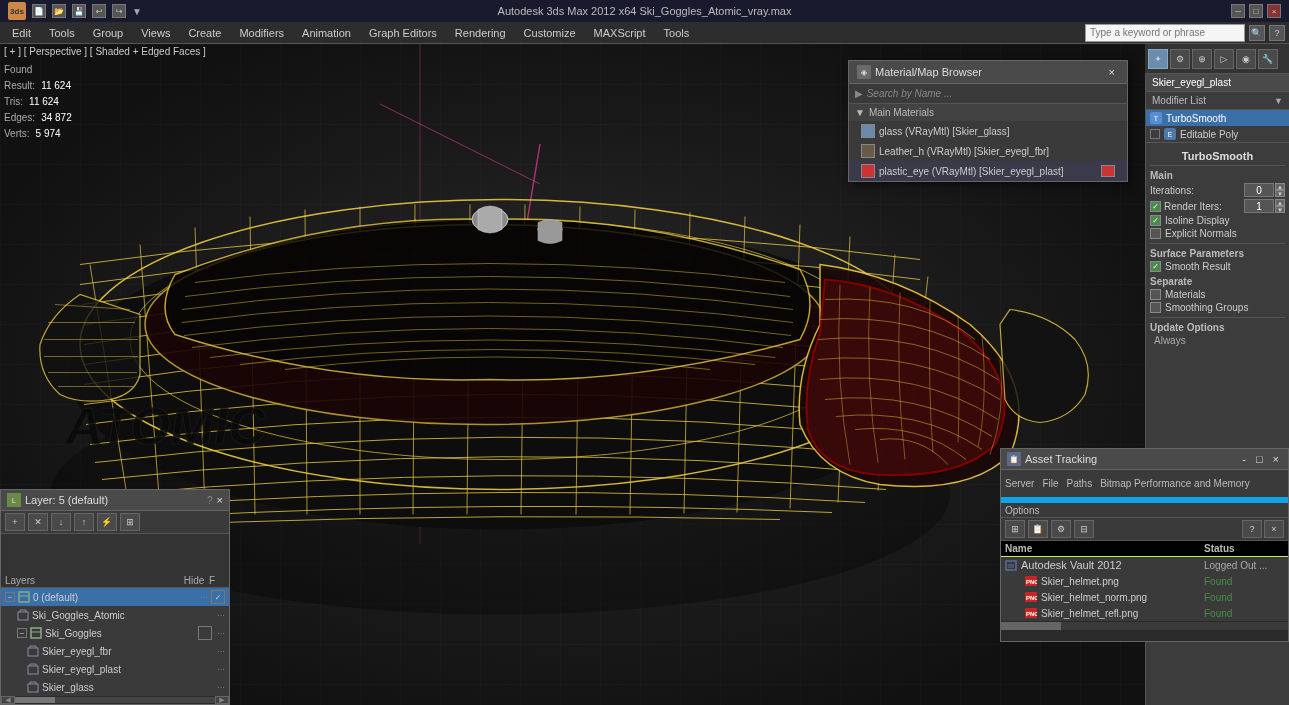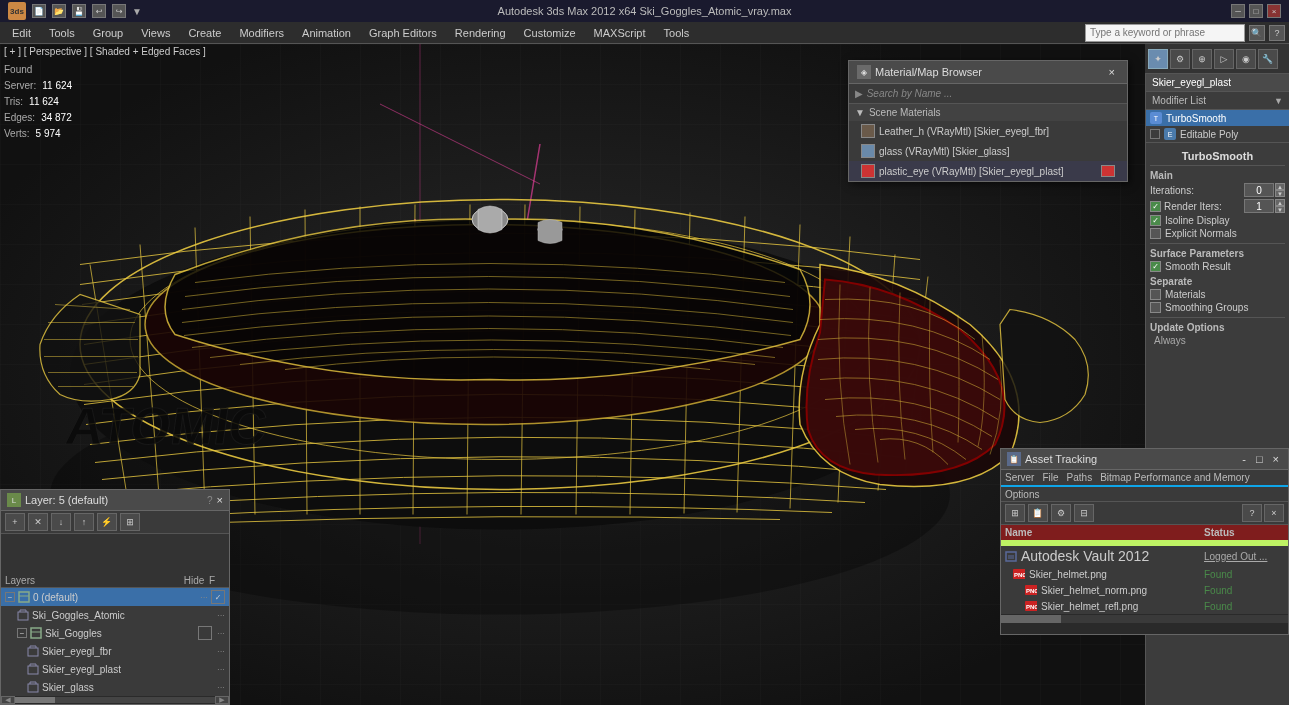--- a/index.html
+++ b/index.html
@@ -478,23 +478,23 @@
       padding: 3px 6px;
       display: flex;
       justify-content: space-between;
       align-items: center;
       font-size: 11px;
       color: #ddd;
       border-bottom: 1px solid #666;
     }
     #asset-menu-bar {
       display: flex;
-      padding: 2px 4px;
+      padding: 8px 4px;
       gap: 8px;
-      border-bottom: 2px solid #0ea5e9;
+      border-bottom: 6px solid #0ea5e9;
       background: #3a3a3a;
     }
     .asset-menu-item {
       font-size: 10px;
       color: #bbb;
       cursor: pointer;
     }
     #asset-toolbar {
       display: flex;
       padding: 2px 4px;
@@ -509,23 +509,23 @@
       border: 1px solid #666;
       display: flex;
       align-items: center;
       justify-content: center;
       font-size: 9px;
       cursor: pointer;
       color: #ccc;
     }
     #asset-table-header {
       display: flex;
-      background: #7f1d1d;
+      background: #000000;
       padding: 2px 4px;
-      border-bottom: 6px solid #bef264;
+      border-bottom: 1px solid #bef264;
     }
     .asset-col {
       font-size: 10px;
       color: #bbb;
       font-weight: bold;
     }
     .asset-col-name { flex: 1; }
     .asset-col-status { width: 80px; }
 
     .asset-row {
@@ -542,21 +542,21 @@
       height: 12px;
       flex-shrink: 0;
       display: flex;
       align-items: center;
       justify-content: center;
       font-size: 9px;
     }
     .asset-icon-max { color: #e06a2a; font-size: 8px; font-weight: bold; }
     .asset-status { width: 80px; font-size: 10px; }
     .status-ok { color: #4a8a4a; }
-    .status-logged-out { color: #aaa; text-decoration: underline; }
+    .status-logged-out { color: #aaa; }
     .status-found { color: #4a8a4a; }
 
     
     #right-toolbar {
       position: absolute;
       top: 44px;
       right: 0;
       width: 144px;
       height: 30px;
       background: #333;
@@ -876,21 +876,21 @@
       <path d="M 538,178 Q 550,172 562,178 L 562,196 Q 550,202 538,196 Z" fill="#999" stroke="#bbb" stroke-width="0.5"></path>
     </svg>
 
     <div id="viewport-label">[ + ] [ Perspective ] [ Shaded + Edged Faces ]</div>
 
     <div id="stats">
       <div class="stat-row">
         <span class="stat-label">Found</span>
       </div>
       <div class="stat-row">
-        <span class="stat-label">Server:</span>
+        <span class="stat-label">Result:</span>
         <span class="stat-value">11 624</span>
       </div>
       <div class="stat-row">
         <span class="stat-label">Tris:</span>
         <span class="stat-value">11 624</span>
       </div>
       <div class="stat-row">
         <span class="stat-label">Edges:</span>
         <span class="stat-value">34 872</span>
       </div>
@@ -909,30 +909,30 @@
       <span>Material/Map Browser</span>
     </div>
     <div style="cursor:pointer;padding:0 4px;">×</div>
   </div>
   <div id="search-by-name">
     <span style="cursor:pointer;color:#888;">▶</span>
     <span style="color:#888;font-size:10px;font-style:italic;">Search by Name ...</span>
   </div>
   <div class="mat-section-header">
     <span style="cursor:pointer;">▼</span>
-    <span>Scene Materials</span>
-  </div>
-
+    <span>Main Materials</span>
+  </div>
+
+  <div class="mat-item">
+    <div class="mat-color-swatch" style="background:#6a8aaa;"></div>
+    <span>glass (VRayMtl) [Skier_glass]</span>
+  </div>
   <div class="mat-item">
     <div class="mat-color-swatch" style="background:#6a5a4a;"></div>
     <span>Leather_h (VRayMtl) [Skier_eyegl_fbr]</span>
-  </div>
-  <div class="mat-item">
-    <div class="mat-color-swatch" style="background:#6a8aaa;"></div>
-    <span>glass (VRayMtl) [Skier_glass]</span>
   </div>
   <div class="mat-item active-material">
     <div class="mat-color-swatch" style="background:#cc3333;"></div>
     <span>plastic_eye (VRayMtl) [Skier_eyegl_plast]</span>
     <div style="width:14px;height:12px;background:#cc3333;margin-left:auto;border:1px solid #888;"></div>
   </div>
 </div>
 
 <div id="layer-manager">
   <div id="layer-manager-title">
@@ -1065,55 +1065,55 @@
     <span class="asset-col asset-col-status">Status</span>
   </div>
 
   <div class="asset-row">
     <div class="asset-file-icon">
       <svg width="12" height="12">
           <rect x="1" y="2" width="10" height="9" fill="none" stroke="#5a6a9a" stroke-width="1.5"></rect>
           <rect x="3" y="5" width="6" height="4" fill="#5a6a9a" opacity="0.5"></rect>
         </svg>
     </div>
-    <span style="flex:1;font-size:14px;">Autodesk Vault 2012</span>
+    <span style="flex:1;font-size:11px;">Autodesk Vault 2012</span>
     <span class="asset-status status-logged-out">Logged Out ...</span>
   </div>
 
 
-
-  <div class="asset-row" style="padding-left:12px;">
-    <div class="asset-file-icon">
-      <svg width="14" height="12">
-          <rect x="0" y="1" width="14" height="10" fill="#cc2222" rx="1"></rect>
-          <text x="1" y="9" font-size="6" fill="white" font-weight="bold">PNG</text>
-        </svg>
-    </div>
-    <span style="flex:1;font-size:10px;">Skier_helmet.png</span>
-    <span class="asset-status status-found">Found</span>
-  </div>
 
   <div class="asset-row" style="padding-left:24px;">
     <div class="asset-file-icon">
       <svg width="14" height="12">
           <rect x="0" y="1" width="14" height="10" fill="#cc2222" rx="1"></rect>
           <text x="1" y="9" font-size="6" fill="white" font-weight="bold">PNG</text>
         </svg>
     </div>
-    <span style="flex:1;font-size:10px;">Skier_helmet_norm.png</span>
+    <span style="flex:1;font-size:10px;">Skier_helmet.png</span>
     <span class="asset-status status-found">Found</span>
   </div>
 
   <div class="asset-row" style="padding-left:24px;">
     <div class="asset-file-icon">
       <svg width="14" height="12">
           <rect x="0" y="1" width="14" height="10" fill="#cc2222" rx="1"></rect>
           <text x="1" y="9" font-size="6" fill="white" font-weight="bold">PNG</text>
         </svg>
     </div>
+    <span style="flex:1;font-size:10px;">Skier_helmet_norm.png</span>
+    <span class="asset-status status-found">Found</span>
+  </div>
+
+  <div class="asset-row" style="padding-left:24px;">
+    <div class="asset-file-icon">
+      <svg width="14" height="12">
+          <rect x="0" y="1" width="14" height="10" fill="#cc2222" rx="1"></rect>
+          <text x="1" y="9" font-size="6" fill="white" font-weight="bold">PNG</text>
+        </svg>
+    </div>
     <span style="flex:1;font-size:10px;">Skier_helmet_refl.png</span>
     <span class="asset-status status-found">Found</span>
   </div>
 
   <div style="height:10px;background:#2a2a2a;display:flex;align-items:center;">
     <div style="flex:1;height:8px;background:#3a3a3a;position:relative;">
       <div style="position:absolute;left:0;width:60px;height:8px;background:#666;"></div>
     </div>
   </div>
   <div style="height:10px;background:#2a2a2a;"></div>

